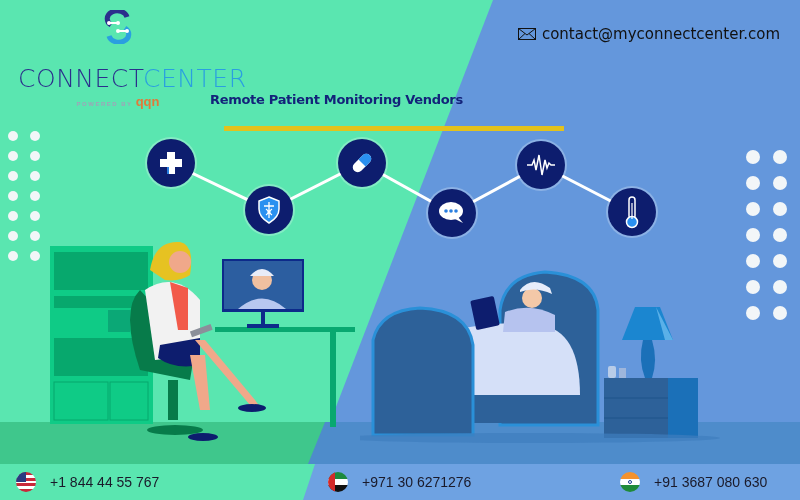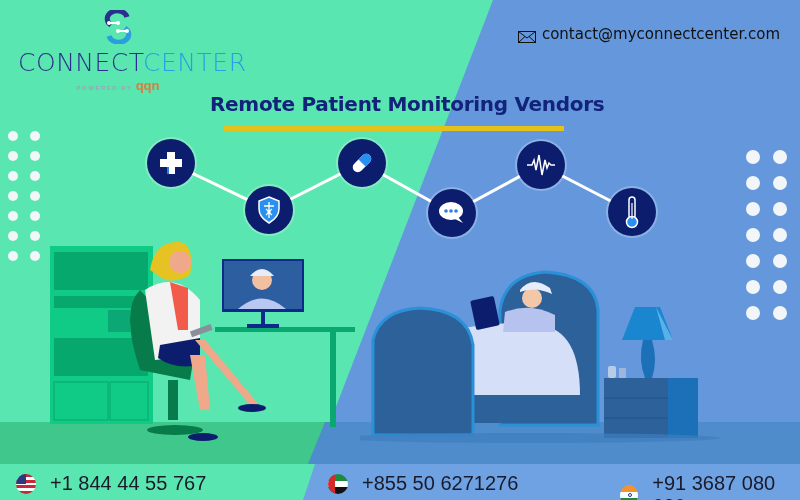--- a/index.html
+++ b/index.html
@@ -6,41 +6,41 @@
   body { width:800px; height:500px; overflow:hidden; font-family:"Liberation Sans", sans-serif; }
   .stage { position:relative; width:800px; height:500px; background:#5ae6b0; overflow:hidden; }
   .bg-blue { position:absolute; inset:0; background:#6497dc; clip-path:polygon(493px 0, 800px 0, 800px 500px, 300px 500px); }
   .floor-green { position:absolute; left:0; top:422px; width:800px; height:42px; background:#3fc78c; }
   .floor-blue { position:absolute; inset:0; clip-path:polygon(325px 422px, 800px 422px, 800px 464px, 308px 464px); background:#4e8ccb; }
   .footer-green { position:absolute; left:0; top:464px; width:800px; height:36px; background:#5ae6b0; }
   .footer-blue { position:absolute; inset:0; clip-path:polygon(315px 464px, 800px 464px, 800px 500px, 303px 500px); background:#6ea2e2; }
 
   .logo { position:absolute; left:18px; top:10px; width:200px; text-align:center; }
   .logo-mark { width:30px; height:34px; margin:0 auto; position:relative; }
-  .logo-name { font-size:25px; letter-spacing:0.5px; margin-top:4px; font-family:"DejaVu Sans", sans-serif; font-weight:300; }
+  .logo-name { font-size:25px; letter-spacing:0.5px; margin-top:20px; font-family:"DejaVu Sans", sans-serif; font-weight:300; }
   .logo-name .a { color:#2b2f8c; }
   .logo-name .b { color:#2a9fe0; }
   .logo-powered { font-size:6px; color:#9fa3b8; letter-spacing:1.5px; margin-top:1px; font-weight:bold; }
   .logo-powered .brand { color:#e07a3a; font-size:13px; letter-spacing:0; }
 
-  .contact { position:absolute; right:20px; font-size:15px; color:#111; font-family:"DejaVu Sans", sans-serif; display:flex; align-items:flex-end; gap:6px;padding-left:36px; }
+  .contact { position:absolute; right:20px; font-size:15px; color:#111; font-family:"DejaVu Sans", sans-serif; display:flex; align-items:center; gap:6px;padding-left:36px; }
   .contact.email { top:25px; }
   .contact.web { top:48px; }
 
-  .title { position:absolute; left:210px; top:92px; font-size:20px; font-weight:bold; color:#13237a; font-family:"DejaVu Sans", sans-serif; letter-spacing:-0.3px;}
+  .title { position:absolute; left:210px; top:92px; font-size:13px; font-weight:bold; color:#13237a; font-family:"DejaVu Sans", sans-serif; letter-spacing:-0.3px;}
   .title-underline { position:absolute; left:224px; top:126px; width:340px; height:5px; background:#e3c21c; }
 
   .dots { position:absolute; display:grid; grid-template-columns:14px 14px; column-gap:13px; row-gap:6px; }
   .dots span { width:14px; height:14px; border-radius:50%; background:#f2f6f8; display:block; }
   .dots.small { grid-template-columns:10px 10px; column-gap:12px; row-gap:10px; }
   .dots.small span { width:10px; height:10px; }
 
   .icon-node { position:absolute; width:48px; height:48px; border-radius:50%; background:#0d1d6e; display:flex; align-items:center; justify-content:center; box-shadow:0 0 0 2px rgba(255,255,255,0.25); }
 
-  .footer-item { position:absolute; top:472px; display:flex; align-items:center; gap:14px; font-size:20px; color:#1a1a2a; }
+  .footer-item { position:absolute; top:472px; display:flex; align-items:center; gap:14px; font-size:14px; color:#1a1a2a; }
   .flag { width:20px; height:20px; border-radius:50%; overflow:hidden; position:relative; }
 </style>
 </head>
 <body>
 
 <div class="stage">
   <div class="bg-blue"></div>
   <div class="floor-green"></div>
   <div class="floor-blue"></div>
   <div class="footer-green"></div>
@@ -221,21 +221,21 @@
   <div class="footer-item" style="left:16px;">
     <div class="flag" style="background:repeating-linear-gradient(#c8283a 0 2.86px, #fff 2.86px 5.72px);">
       <div style="position:absolute; left:0; top:0; width:10px; height:10px; background:#2b3a80;"></div>
     </div>
     <span>+1 844 44 55 767</span>
   </div>
   <div class="footer-item" style="left:328px;">
     <div class="flag" style="background:linear-gradient(#1d8a3e 0 33%, #fff 33% 66%, #111 66%);">
       <div style="position:absolute; left:0; top:0; width:7px; height:20px; background:#d32a2a;"></div>
     </div>
-    <span>+855 50 6271276</span>
+    <span>+971 30 6271276</span>
   </div>
   <div class="footer-item" style="left:620px;">
     <div class="flag" style="background:linear-gradient(#f4922e 0 33%, #fff 33% 66%, #1f8a3a 66%);">
       <div style="position:absolute; left:8px; top:8px; width:4px; height:4px; border-radius:50%; border:1px solid #1a3a90;"></div>
     </div>
     <span>+91 3687 080 630</span>
   </div>
 </div>
 
 </body></html>

